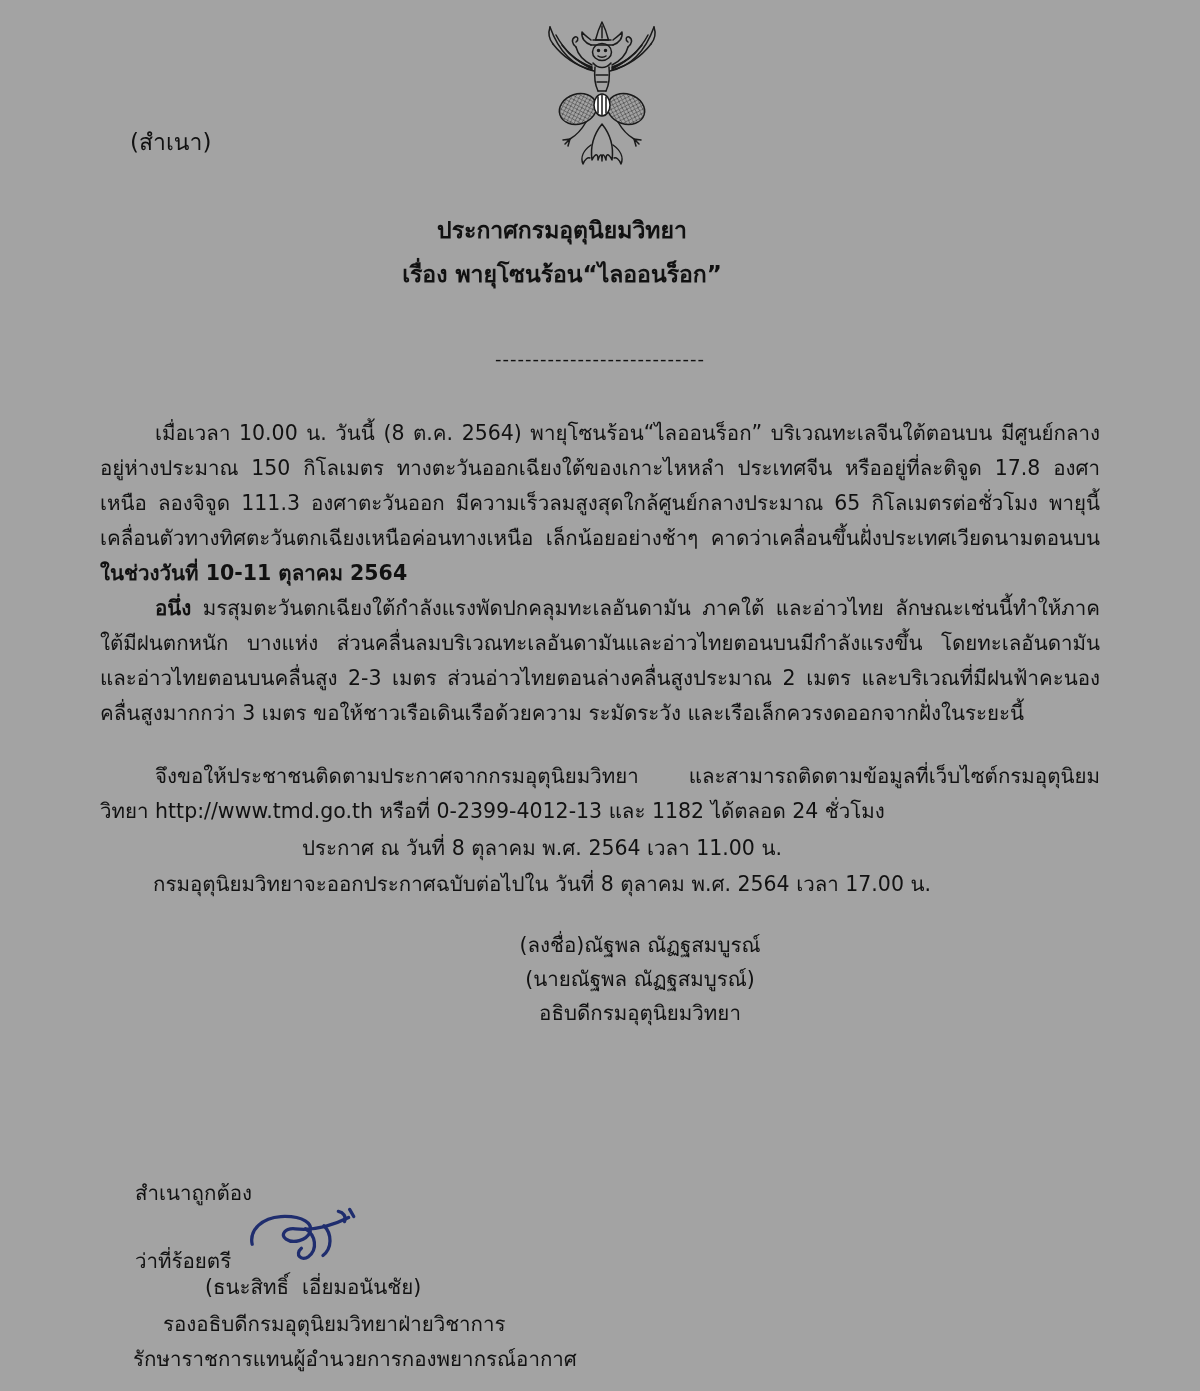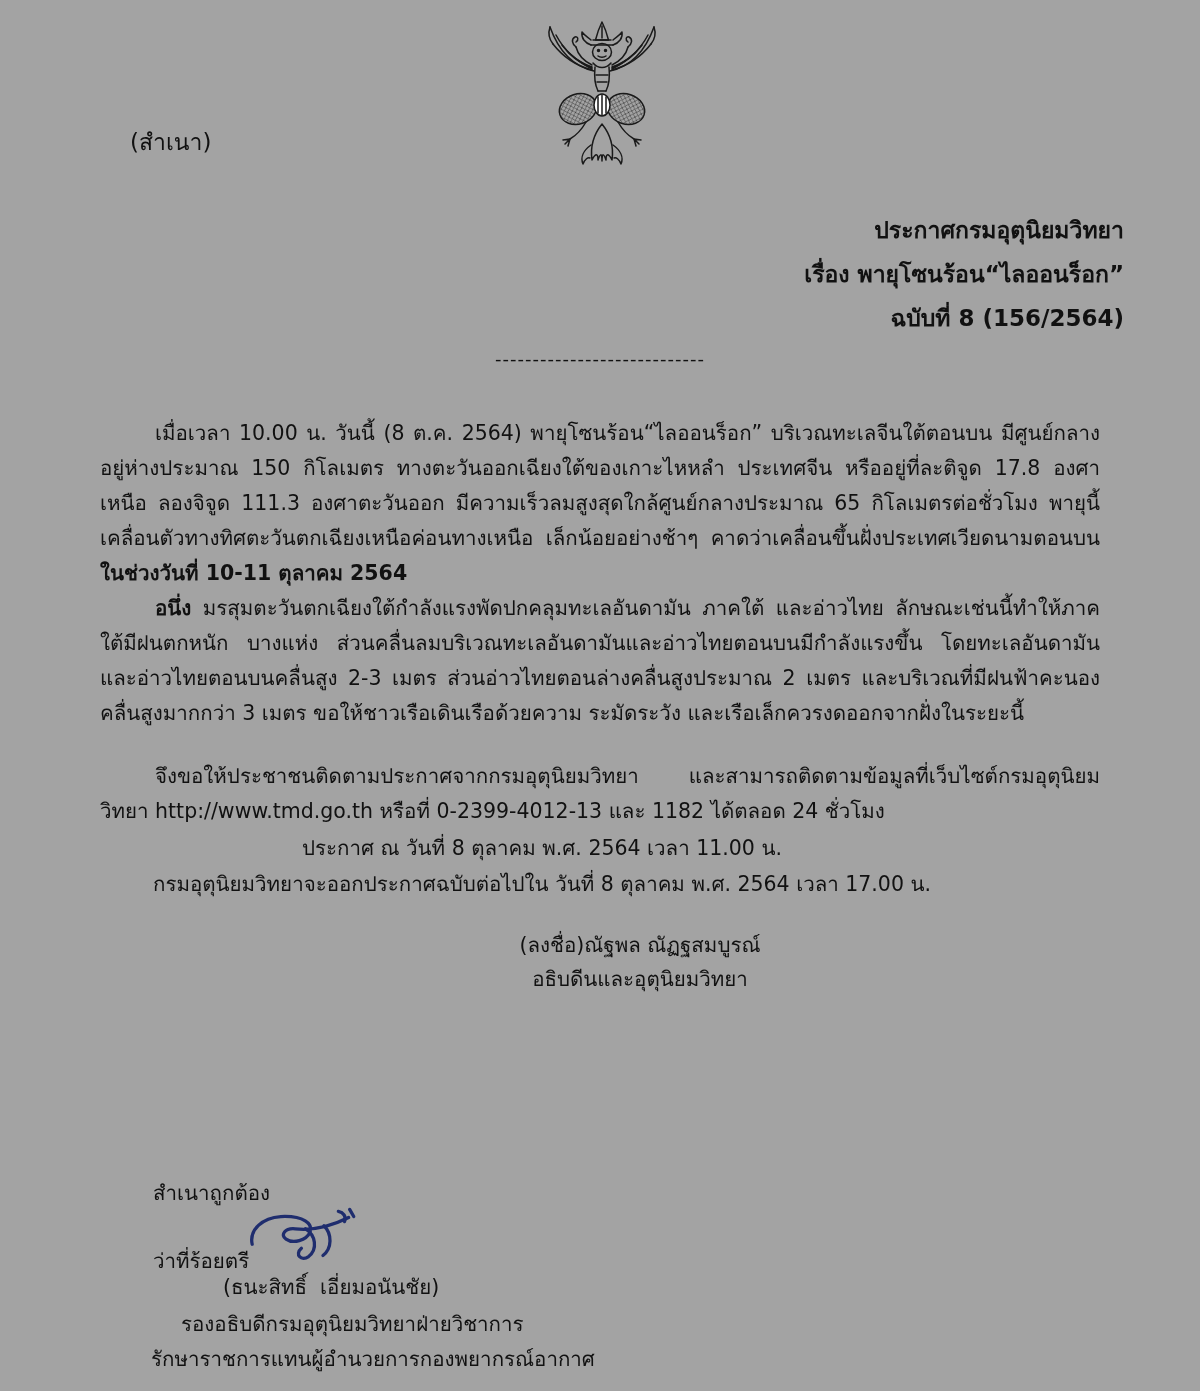--- a/index.html
+++ b/index.html
@@ -30,21 +30,21 @@
     top: 18px;
     width: 140px;
     height: 152px;
   }
   .garuda svg { width: 100%; height: 100%; }
   .title-block {
     position: absolute;
     top: 208px;
     left: 0;
     width: 1124px;
-    text-align: right;
+    text-align: center;
     font-weight: bold;
     font-size: 23px;
     line-height: 44px;
   }
   .divider {
     position: absolute;
     top: 348px;
     left: 0;
     width: 1200px;
     text-align: center;
@@ -81,21 +81,20 @@
     width: 420px;
     text-align: center;
     font-size: 20.5px;
     line-height: 34px;
   }
   .sign-name { }
   .cert-line {
     position: absolute;
     font-size: 20.5px;
     white-space: pre;
-    margin-left: 18px;
   }
   .cert-copy   { left: 135px; top: 1176px; }
   .cert-rank   { left: 135px; top: 1244px; text-align: right; }
   .cert-name   { left: 205px; top: 1270px; }
   .cert-pos1   { left: 163px; top: 1307px; }
   .cert-pos2   { left: 133px; top: 1342px; }
   .cert-signature {
     position: absolute;
     left: 246px;
     top: 1203px;
@@ -168,38 +167,38 @@
         <path d="M70,105 C62,115 58,127 60,141 C63,135 66,133 66,141 C68,135 70,133 70,142 C70,133 72,135 74,141 C74,133 77,135 80,141 C82,127 78,115 70,105 Z"></path>
         <path d="M59,126 C52,131 48,138 51,145 C53,140 56,138 58,139"></path>
         <path d="M81,126 C88,131 92,138 89,145 C87,140 84,138 82,139"></path>
       </g>
     </svg>
   </div>
 
   <div class="title-block">
     <div>ประกาศกรมอุตุนิยมวิทยา</div>
     <div>เรื่อง พายุโซนร้อน“ไลออนร็อก”</div>
-    <div>ฉบับที่ 8 (156/2564)</div>
   </div>
   <div class="divider">----------------------------</div>
 
   <div class="body-text">
     <p><span>เมื่อเวลา 10.00 น. วันนี้ (8 ต.ค. 2564) พายุโซนร้อน“ไลออนร็อก” บริเวณทะเลจีนใต้ตอนบน มีศูนย์กลางอยู่ห่างประมาณ 150 กิโลเมตร ทางตะวันออกเฉียงใต้ของเกาะไหหลำ ประเทศจีน หรืออยู่ที่ละติจูด 17.8 องศาเหนือ ลองจิจูด 111.3 องศาตะวันออก มีความเร็วลมสูงสุดใกล้ศูนย์กลางประมาณ 65 กิโลเมตรต่อชั่วโมง พายุนี้เคลื่อนตัวทางทิศตะวันตกเฉียงเหนือค่อนทางเหนือ เล็กน้อยอย่างช้าๆ คาดว่าเคลื่อนขึ้นฝั่งประเทศเวียดนามตอนบน</span><b>ในช่วงวันที่ 10-11 ตุลาคม 2564</b></p>
     <p><b>อนึ่ง</b><span> มรสุมตะวันตกเฉียงใต้กำลังแรงพัดปกคลุมทะเลอันดามัน ภาคใต้ และอ่าวไทย ลักษณะเช่นนี้ทำให้ภาคใต้มีฝนตกหนัก บางแห่ง ส่วนคลื่นลมบริเวณทะเลอันดามันและอ่าวไทยตอนบนมีกำลังแรงขึ้น โดยทะเลอันดามันและอ่าวไทยตอนบนคลื่นสูง 2-3 เมตร ส่วนอ่าวไทยตอนล่างคลื่นสูงประมาณ 2 เมตร และบริเวณที่มีฝนฟ้าคะนองคลื่นสูงมากกว่า 3 เมตร ขอให้ชาวเรือเดินเรือด้วยความ ระมัดระวัง และเรือเล็กควรงดออกจากฝั่งในระยะนี้</span></p>
     <p class="spaced">จึงขอให้ประชาชนติดตามประกาศจากกรมอุตุนิยมวิทยา และสามารถติดตามข้อมูลที่เว็บไซต์กรมอุตุนิยม วิทยา http://www.tmd.go.th หรือที่ 0-2399-4012-13 และ 1182 ได้ตลอด 24 ชั่วโมง</p>
   </div>
 
   <div class="issued-block">
     <div>ประกาศ ณ วันที่ 8 ตุลาคม พ.ศ. 2564 เวลา 11.00 น.</div>
     <div>กรมอุตุนิยมวิทยาจะออกประกาศฉบับต่อไปใน วันที่ 8 ตุลาคม พ.ศ. 2564 เวลา 17.00 น.</div>
   </div>
 
   <div class="sign-block">
     <div><span>(ลงชื่อ)</span><span class="sign-name">ณัฐพล ณัฏฐสมบูรณ์</span></div>
-    <div>อธิบดีนและอุตุนิยมวิทยา</div>
+    <div>(นายณัฐพล ณัฏฐสมบูรณ์)</div>
+    <div>อธิบดีกรมอุตุนิยมวิทยา</div>
   </div>
 
   <div class="cert-line cert-copy">สำเนาถูกต้อง</div>
   <div class="cert-line cert-rank">ว่าที่ร้อยตรี</div>
   <div class="cert-signature">
     <svg viewBox="0 0 115 62" xmlns="http://www.w3.org/2000/svg" aria-hidden="true">
       <g stroke="#1f2d6e" fill="none" stroke-width="3.2" stroke-linecap="round" stroke-linejoin="round">
         <path d="M6,40 C3,26 16,14 34,13 C56,12 66,20 62,29 C59,36 46,40 39,35 C33,31 38,24 48,25 C66,27 84,22 100,14"></path>
         <path d="M58,25 C68,31 70,45 61,52 C54,57 47,50 54,44"></path>
         <path d="M76,22 C84,30 84,44 75,51"></path>

